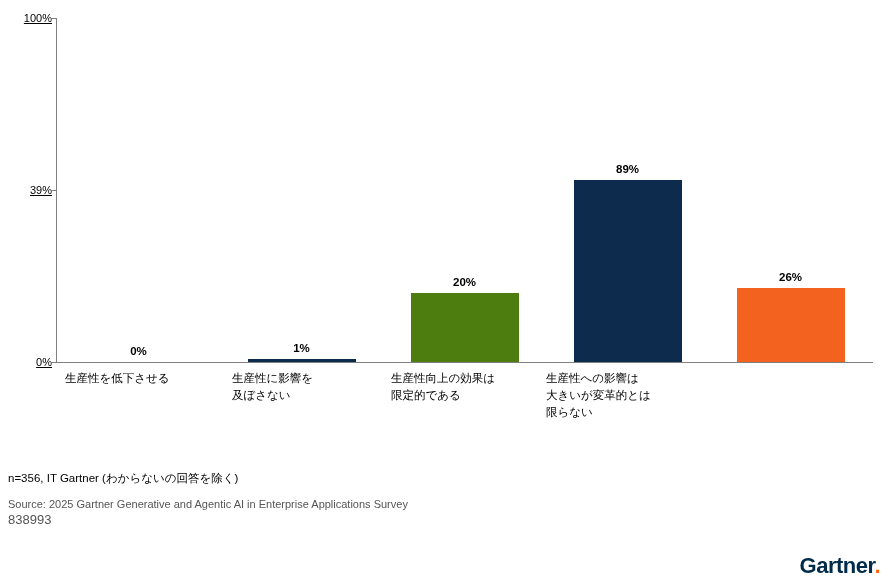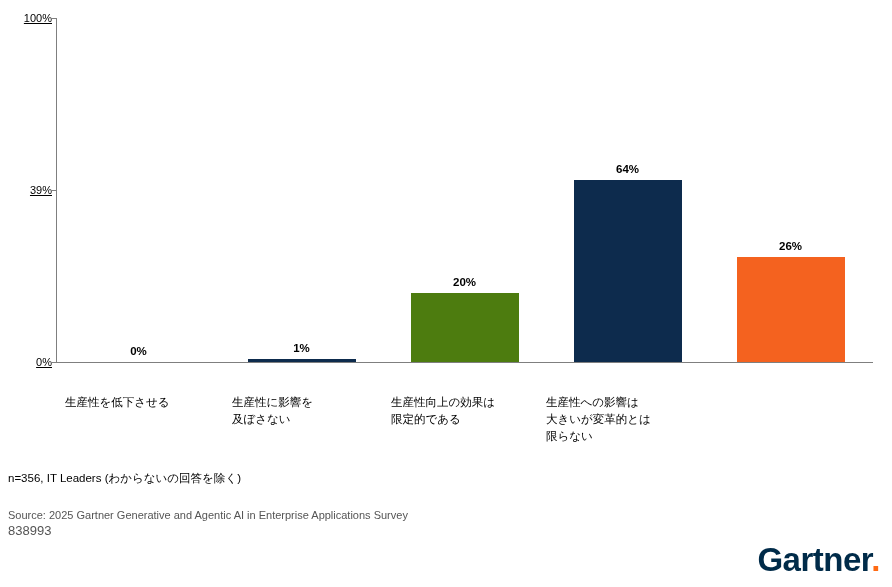--- a/index.html
+++ b/index.html
@@ -101,21 +101,20 @@
     color: #000;
   }
 
   
   #cats {
     position: absolute;
     left: 57px;
     top: 370px;
     width: 816px;
     height: 80px;
-    margin-top: 24px;
   }
   .cat {
     position: absolute;
     top: 0;
     text-align: left;
     font-size: 11.5px;
     line-height: 17px;
     color: #000;
   }
 
@@ -143,21 +142,21 @@
     line-height: 16px;
     color: #555555;
   }
 
   
   #logo {
     position: absolute;
     right: 12px;
     bottom: 8px;
     font-family: "Liberation Sans", sans-serif;
-    font-size: 33px;
+    font-size: 22px;
     font-weight: bold;
     color: #002b49;
     letter-spacing: -0.5px;
   }
   #logo .dot {
     color: #ff6a13;
   }
 </style>
 </head>
 <body>
@@ -191,40 +190,40 @@
     </div>
 
     <div class="bar-slot" style="left: 326px; width: 163px;">
       <div class="bar" style="height: 69px; background: #4d7c0f;">
         <div class="bar-value">20%</div>
       </div>
     </div>
 
     <div class="bar-slot" style="left: 489px; width: 163px;">
       <div class="bar" style="height: 182px; background: #0d2b4d;">
-        <div class="bar-value">64%</div>
+        <div class="bar-value">89%</div>
       </div>
     </div>
 
     <div class="bar-slot" style="left: 652px; width: 163px;">
-      <div class="bar" style="height: 105px; background: #f4621f;">
+      <div class="bar" style="height: 74px; background: #f4621f;">
         <div class="bar-value">26%</div>
       </div>
     </div>
 
   </div>
 
   <div id="cats">
     <div class="cat" style="left: 8px;  width: 155px;">生産性を低下させる</div>
     <div class="cat" style="left: 175px; width: 155px;">生産性に影響を<br>及ぼさない</div>
     <div class="cat" style="left: 334px; width: 155px;">生産性向上の効果は<br>限定的である</div>
     <div class="cat" style="left: 489px; width: 160px;">生産性への影響は<br>大きいが変革的とは<br>限らない</div>
   </div>
 
 </div>
 
 <div id="footnotes">
-  <div class="fn-line">n=356, IT Leaders (わからないの回答を除く)</div>
-  <div class="fn-source" style="margin-top: 20px;">Source: 2025 Gartner Generative and Agentic AI in Enterprise Applications Survey</div>
+  <div class="fn-line">n=356, IT Gartner (わからないの回答を除く)</div>
+  <div class="fn-source" style="margin-top: 9px;">Source: 2025 Gartner Generative and Agentic AI in Enterprise Applications Survey</div>
   <div class="fn-id">838993</div>
 </div>
 
 <div id="logo"><span>Gartner</span><span class="dot">.</span></div>
 
 </body></html>

